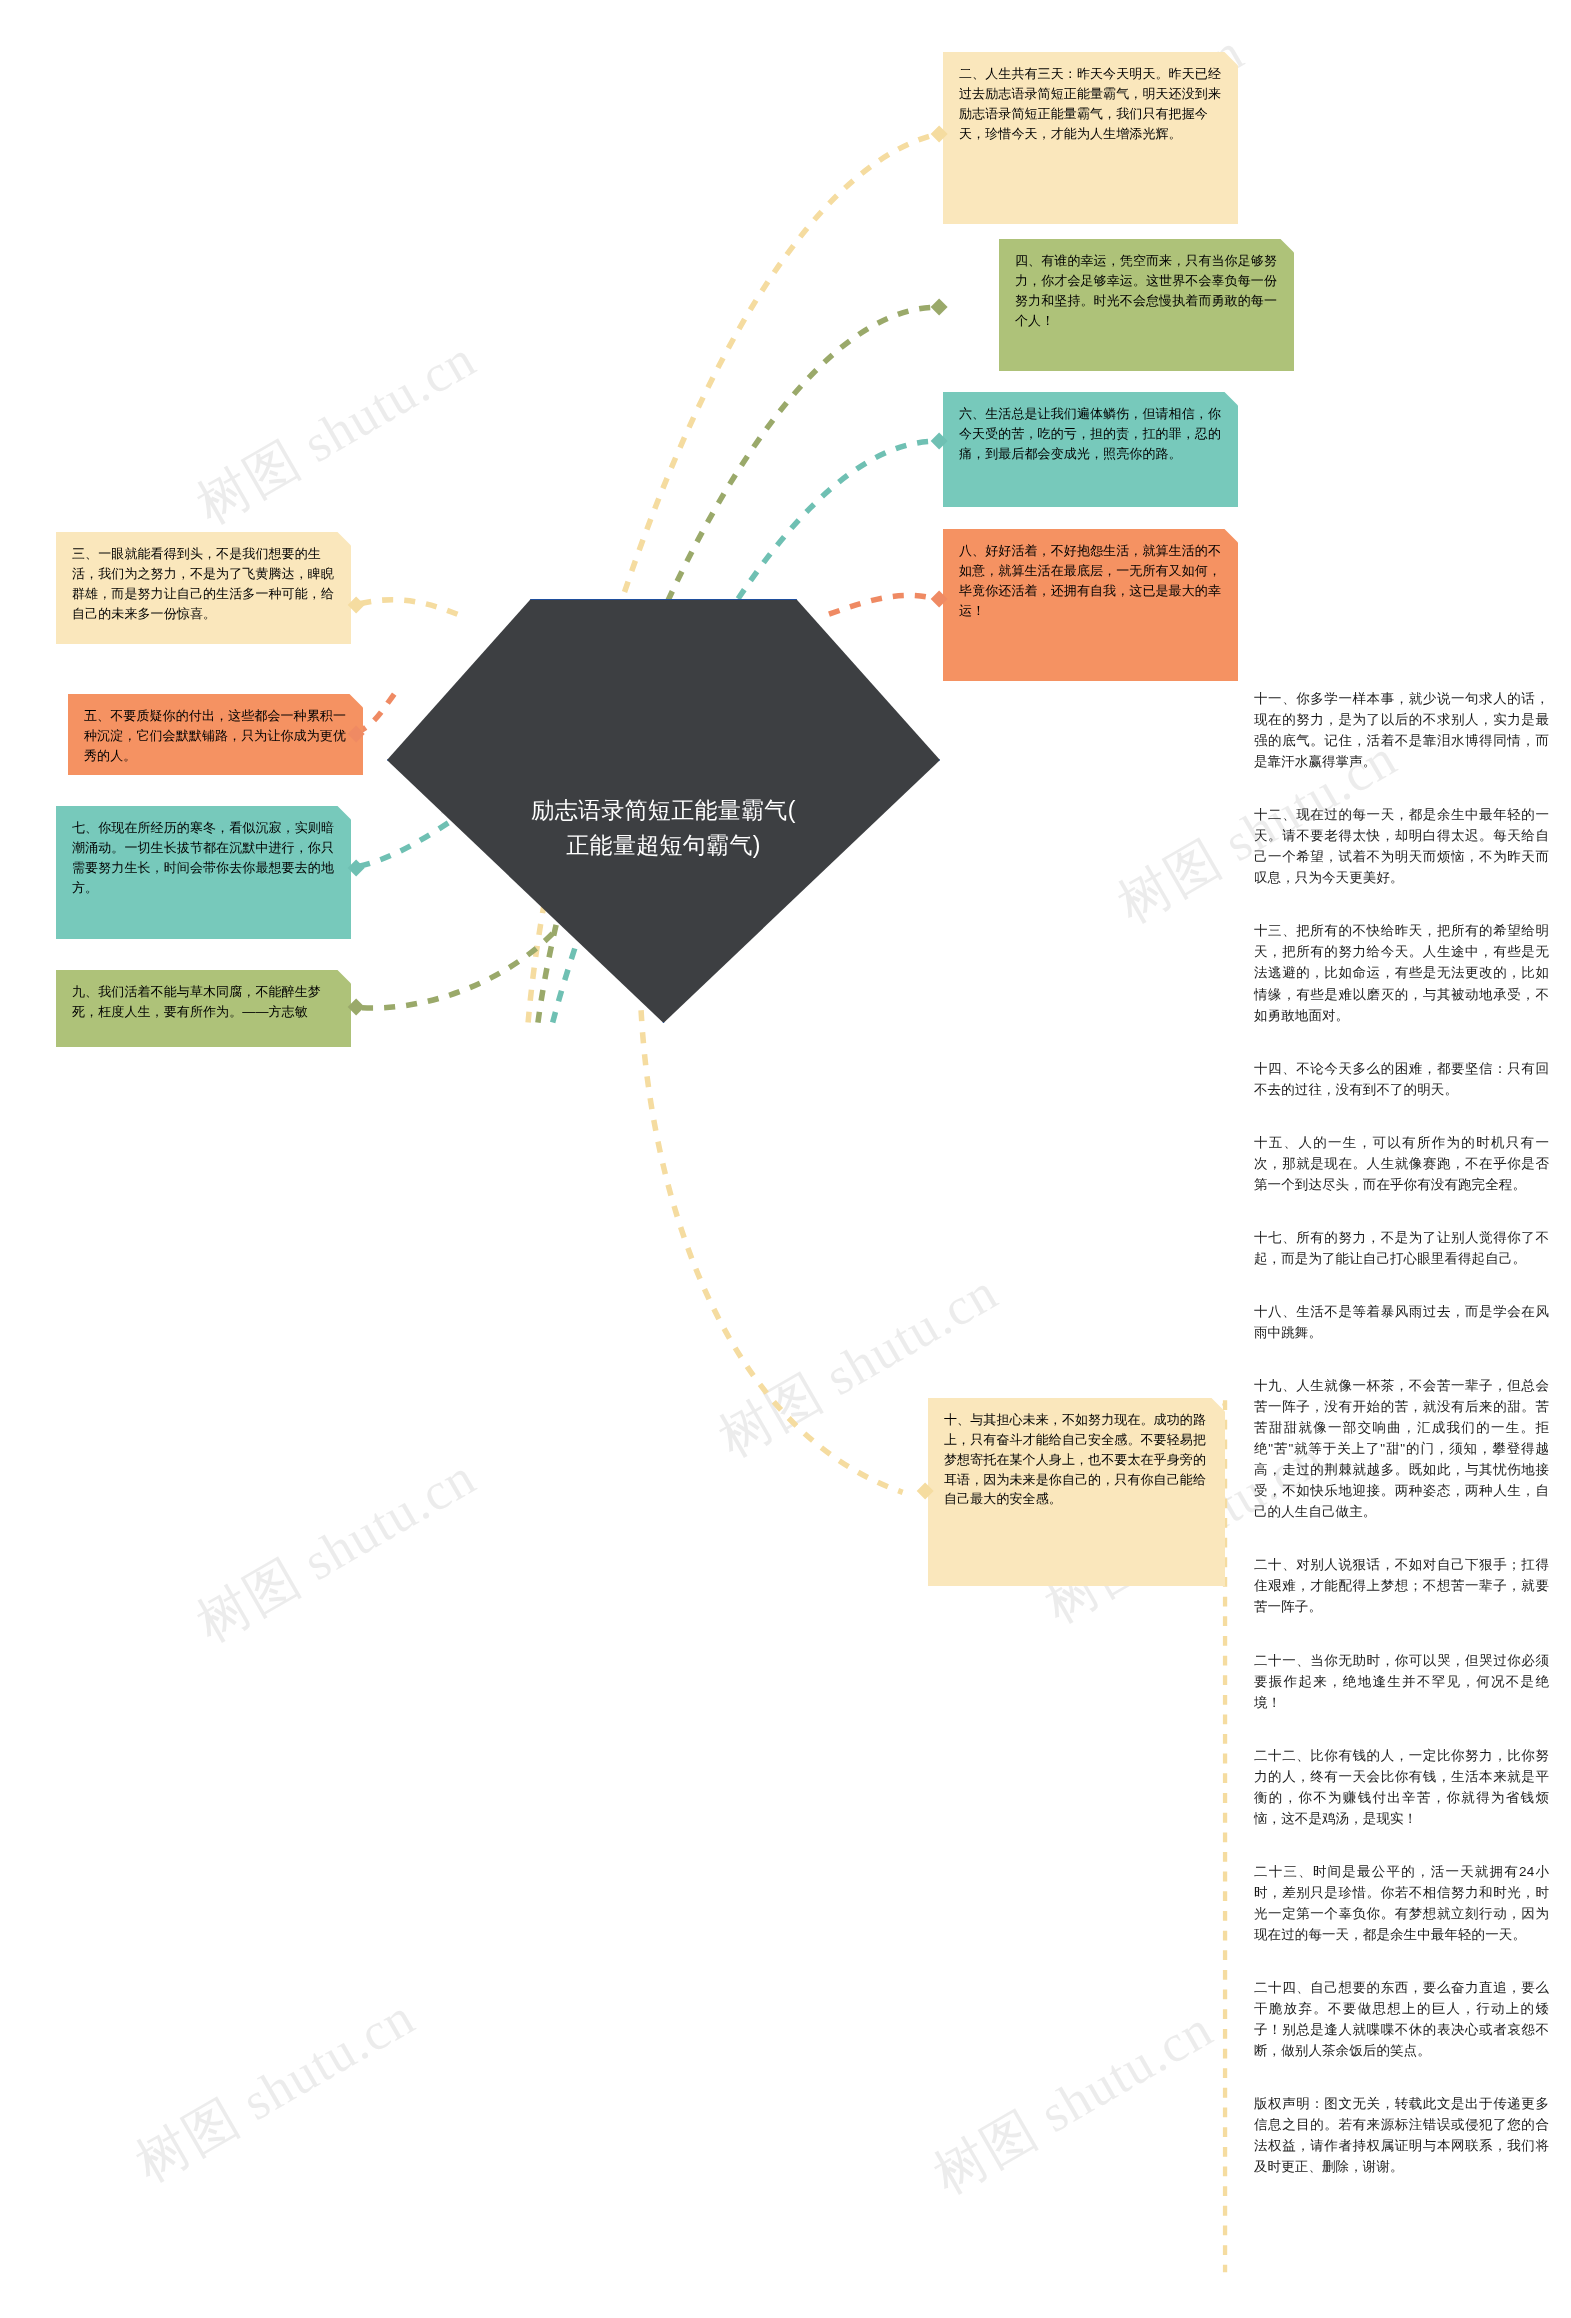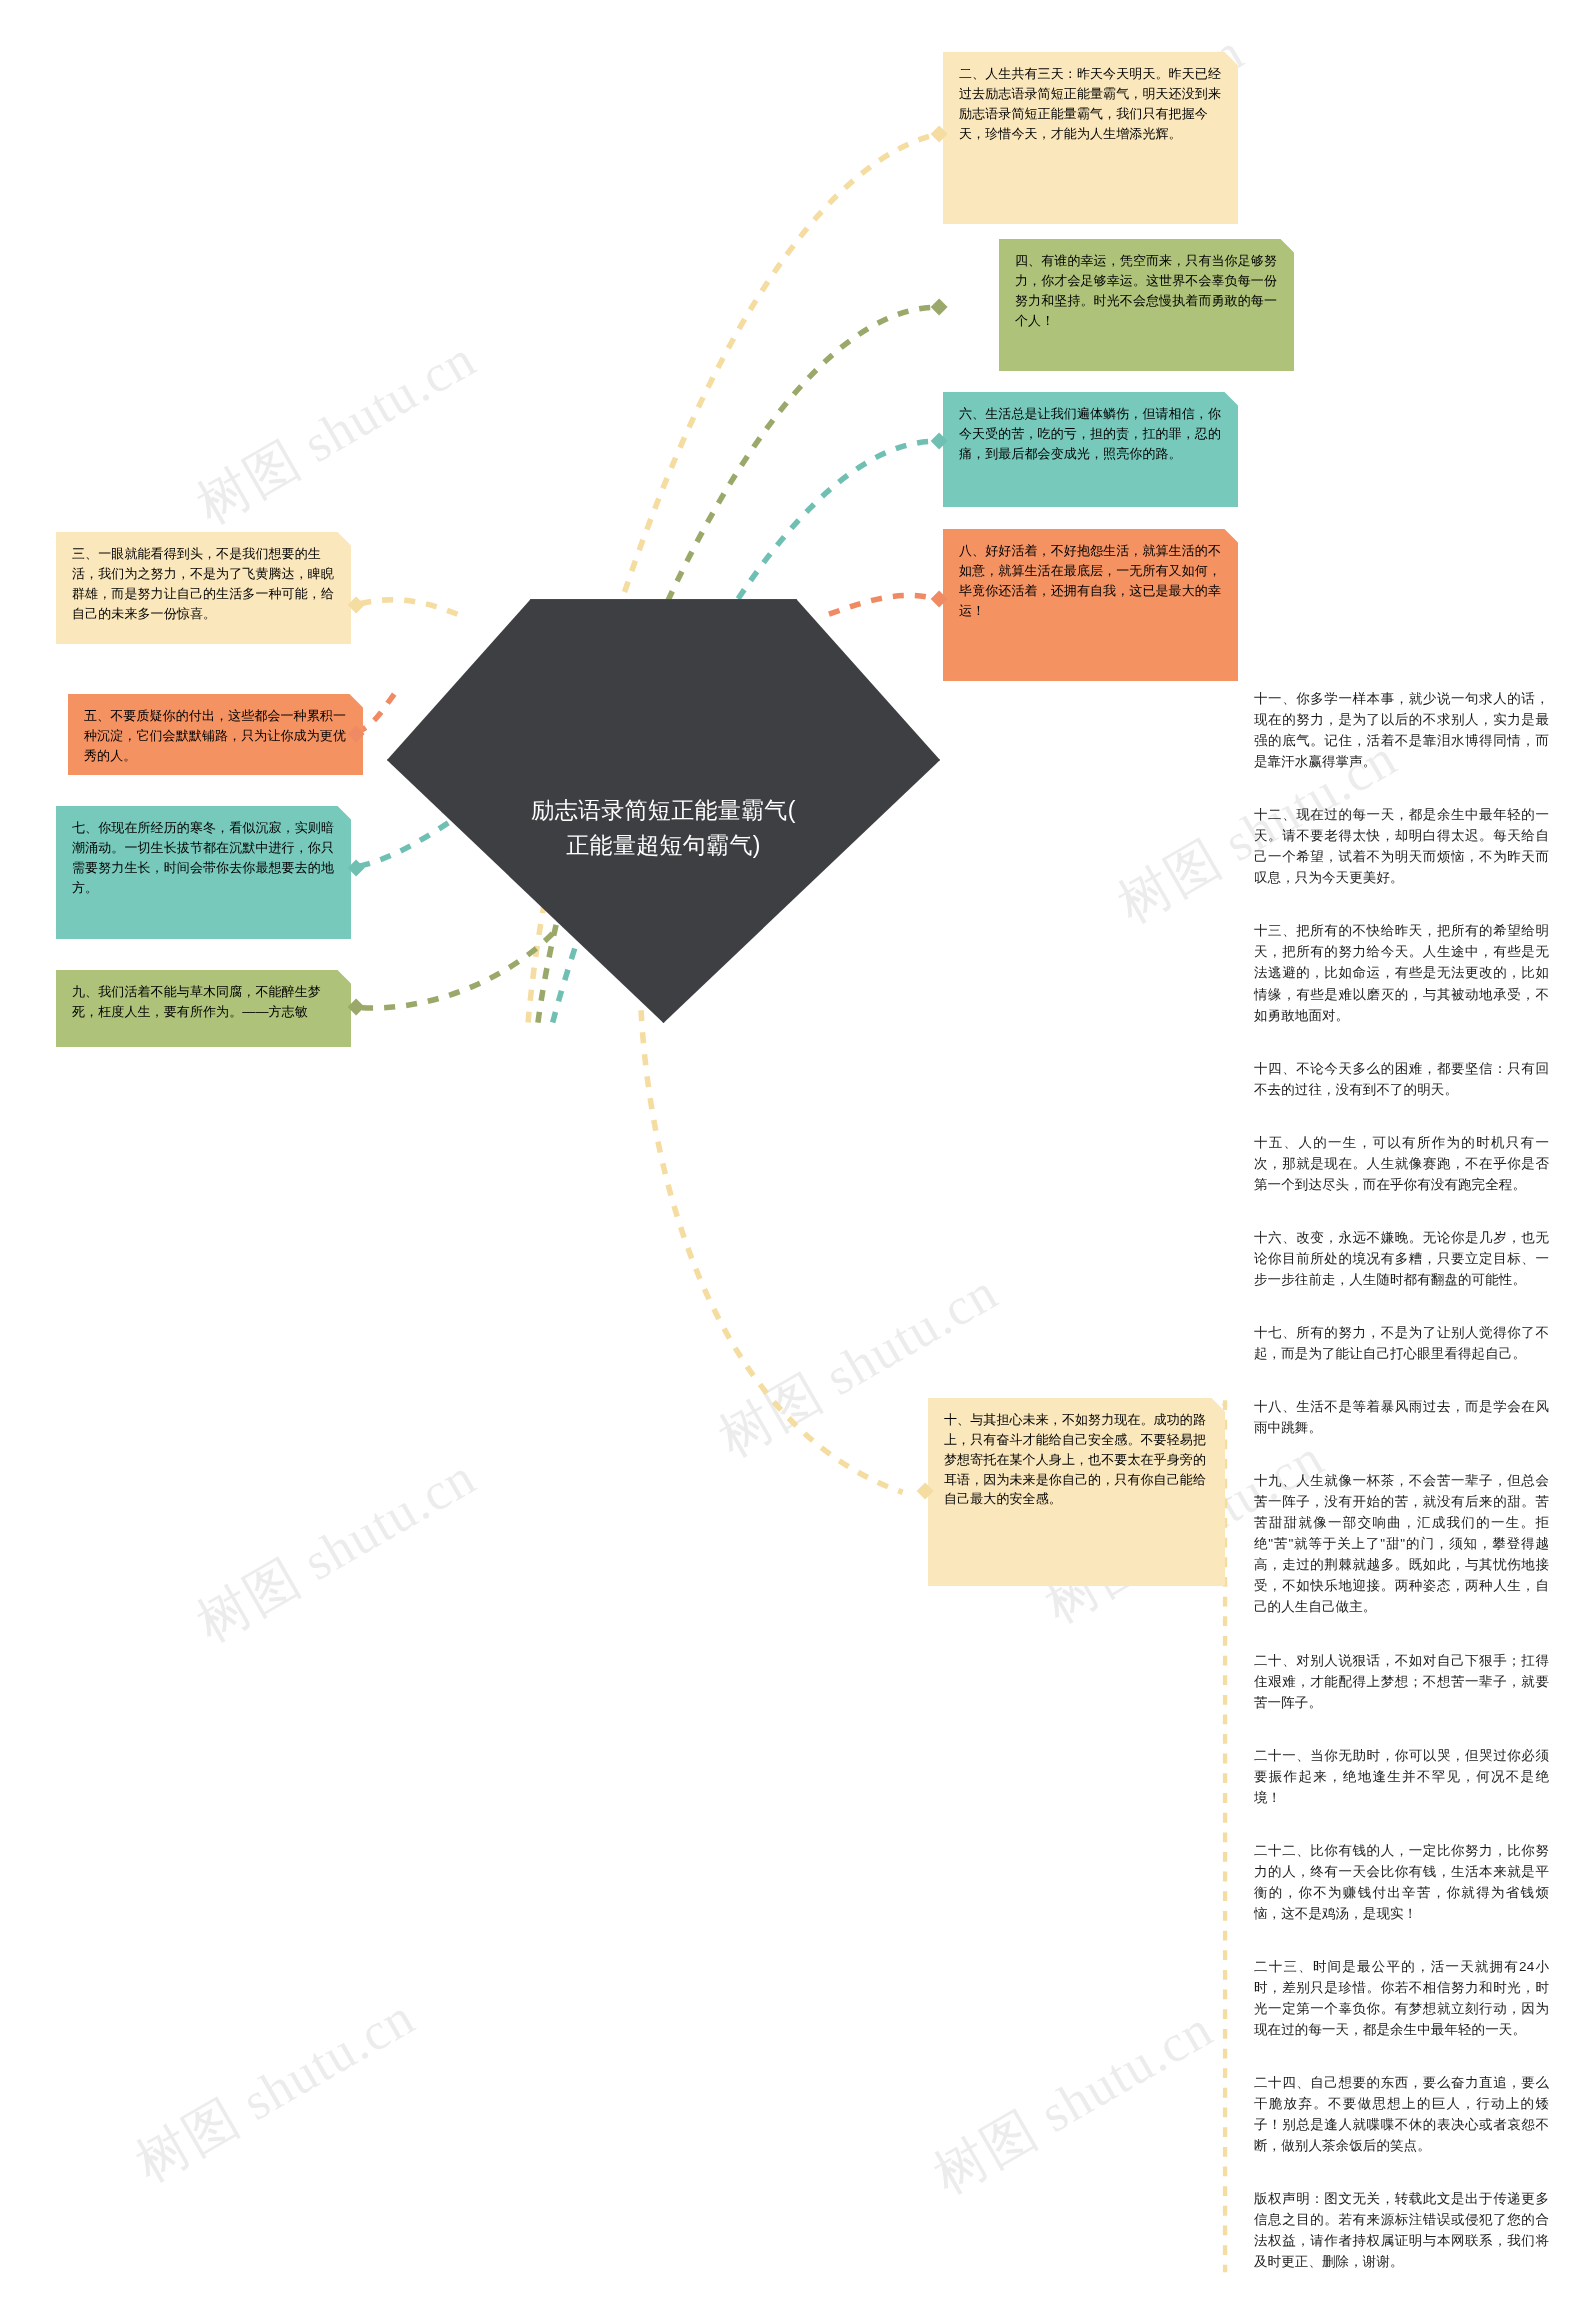--- a/index.html
+++ b/index.html
@@ -156,21 +156,20 @@
     <span>十、与其担心未来，不如努力现在。成功的路上，只有奋斗才能给自己安全感。不要轻易把梦想寄托在某个人身上，也不要太在乎身旁的耳语，因为未来是你自己的，只有你自己能给自己最大的安全感。</span>
   </div>
   <div class="dot" style="left:919px;top:1485px;background:#f5dca0;"></div>
 
   <div id="article">
     <p>十一、你多学一样本事，就少说一句求人的话，现在的努力，是为了以后的不求别人，实力是最强的底气。记住，活着不是靠泪水博得同情，而是靠汗水赢得掌声。</p>
     <p>十二、现在过的每一天，都是余生中最年轻的一天。请不要老得太快，却明白得太迟。每天给自己一个希望，试着不为明天而烦恼，不为昨天而叹息，只为今天更美好。</p>
     <p>十三、把所有的不快给昨天，把所有的希望给明天，把所有的努力给今天。人生途中，有些是无法逃避的，比如命运，有些是无法更改的，比如情缘，有些是难以磨灭的，与其被动地承受，不如勇敢地面对。</p>
     <p>十四、不论今天多么的困难，都要坚信：只有回不去的过往，没有到不了的明天。</p>
     <p>十五、人的一生，可以有所作为的时机只有一次，那就是现在。人生就像赛跑，不在乎你是否第一个到达尽头，而在乎你有没有跑完全程。</p>
-    <p>十六、改变，永远不嫌晚。无论你是几岁，也无论你目前所处的境况有多糟，只要立定目标、一步一步往前走，人生随时都有翻盘的可能性。</p>
     <p>十七、所有的努力，不是为了让别人觉得你了不起，而是为了能让自己打心眼里看得起自己。</p>
     <p>十八、生活不是等着暴风雨过去，而是学会在风雨中跳舞。</p>
     <p>十九、人生就像一杯茶，不会苦一辈子，但总会苦一阵子，没有开始的苦，就没有后来的甜。苦苦甜甜就像一部交响曲，汇成我们的一生。拒绝"苦"就等于关上了"甜"的门，须知，攀登得越高，走过的荆棘就越多。既如此，与其忧伤地接受，不如快乐地迎接。两种姿态，两种人生，自己的人生自己做主。</p>
     <p>二十、对别人说狠话，不如对自己下狠手；扛得住艰难，才能配得上梦想；不想苦一辈子，就要苦一阵子。</p>
     <p>二十一、当你无助时，你可以哭，但哭过你必须要振作起来，绝地逢生并不罕见，何况不是绝境！</p>
     <p>二十二、比你有钱的人，一定比你努力，比你努力的人，终有一天会比你有钱，生活本来就是平衡的，你不为赚钱付出辛苦，你就得为省钱烦恼，这不是鸡汤，是现实！</p>
     <p>二十三、时间是最公平的，活一天就拥有24小时，差别只是珍惜。你若不相信努力和时光，时光一定第一个辜负你。有梦想就立刻行动，因为现在过的每一天，都是余生中最年轻的一天。</p>
     <p>二十四、自己想要的东西，要么奋力直追，要么干脆放弃。不要做思想上的巨人，行动上的矮子！别总是逢人就喋喋不休的表决心或者哀怨不断，做别人茶余饭后的笑点。</p>
     <p>版权声明：图文无关，转载此文是出于传递更多信息之目的。若有来源标注错误或侵犯了您的合法权益，请作者持权属证明与本网联系，我们将及时更正、删除，谢谢。</p>
   </div>

